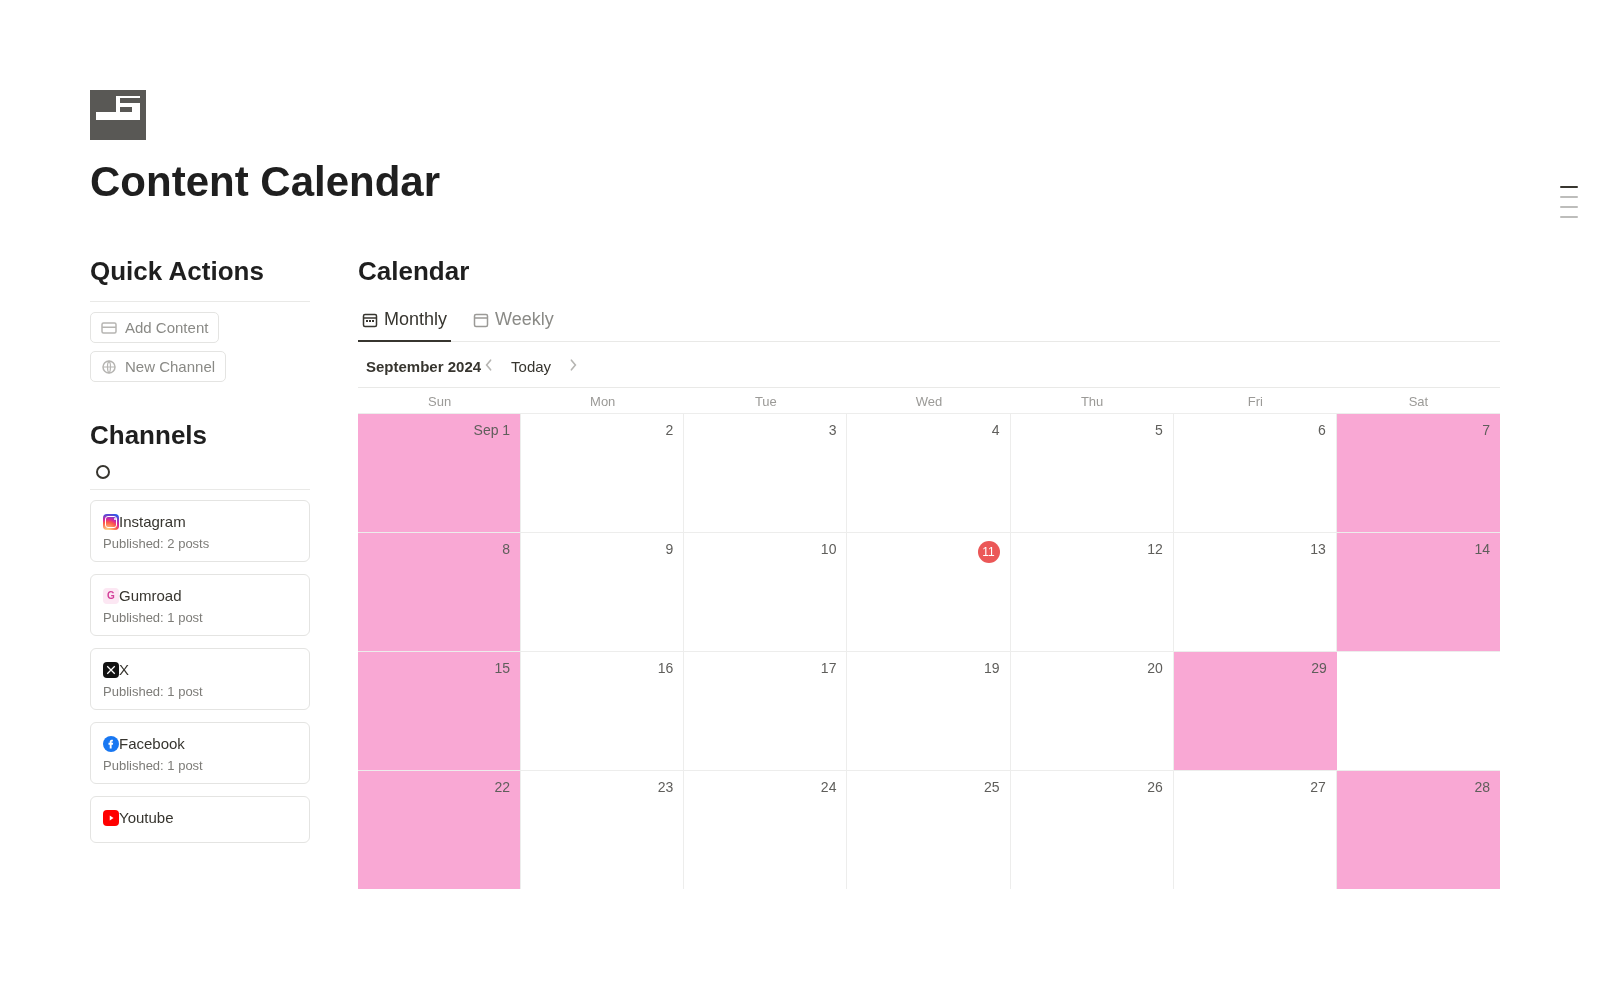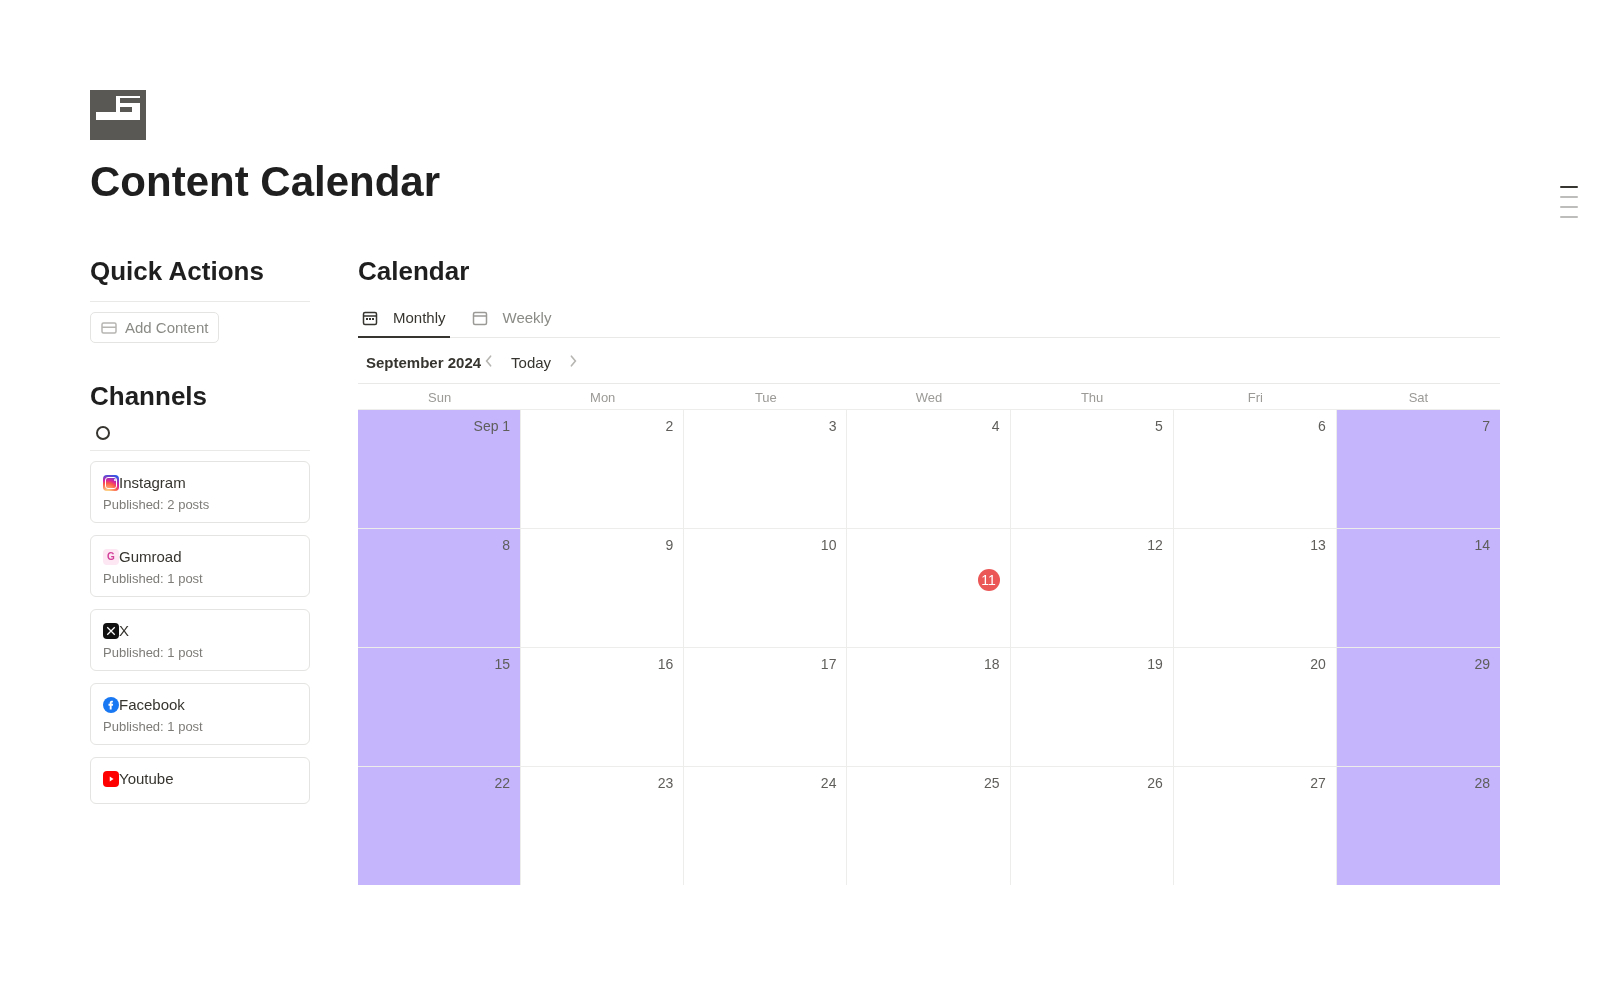--- a/index.html
+++ b/index.html
@@ -101,23 +101,23 @@
   .ig::before {
     content:""; position:absolute; top:4px; right:3px; width:2px; height:2px; background:#fff; border-radius:50%;
   }
   .gr { background:#fce7f3; color:#d3409a; }
   .xb { background:#111; }
   .fb { background:#1877f2; border-radius:50%; }
   .yt { background:#ff0000; }
   
   .tabs { display:flex; gap:18px; border-bottom:1px solid #e9e9e7; margin-top:8px;}
   .tab {
-    display:flex; align-items:center; gap:15px;
+    display:flex; align-items:center; gap:6px;
     padding: 8px 4px 10px 4px;
-    font-size:15px; color:#8a8a86; cursor:pointer;
+    font-size:18px; color:#8a8a86; cursor:pointer;
     border-bottom: 2px solid transparent; margin-bottom:-1px;
   }
   .tab.active { color:#37352f; border-bottom-color:#37352f; font-weight:500; }
   .tab-icon { width:16px; height:16px; }
   
   .cal-head {
     display:flex; align-items:center; 
     padding: 14px 6px 10px 8px;
   }
   .cal-month { font-size:15px; font-weight:600; color:#37352f; }
@@ -141,25 +141,25 @@
   .day-cell {
     height: 118px;
     border-right: 1px solid #ededec;
     padding: 8px 10px 0 0;
     text-align: right;
     font-size: 14px;
     color: #5f5e5b;
     position: relative;
   }
   .day-cell:last-child { border-right: none; }
-  .day-cell.shade { background: #c4b5fd; }
+  .day-cell.shade { background: #f9a8d4; }
   .day-num { display:inline-block; }
   .day-num.today-dot {
     background:#eb5757; color:#fff; width:22px; height:22px; line-height:22px;
-    border-radius:50%; text-align:center; font-size:14px;margin-top:32px;
+    border-radius:50%; text-align:center; font-size:12px;
   }
   
   .right-indicator {
     position: absolute; right: 22px; top: 186px;
     display:flex; flex-direction:column; gap:8px; align-items:flex-end;
   }
   .ri-line { width:18px; height:2px; background:#bdbdbb; border-radius:1px;}
   .ri-line.dark { background:#37352f; }
 </style>
 </head>
@@ -187,20 +187,31 @@
         <button class="quick-btn">
           <span class="qicon">
             <svg viewBox="0 0 16 16" width="16" height="16">
                 <rect x="1" y="3" width="14" height="10" rx="1.5" fill="none" stroke="#b6b5b2" stroke-width="1.5"></rect>
                 <rect x="1" y="6.5" width="14" height="1.5" fill="#b6b5b2"></rect>
               </svg>
           </span>
           <span>Add Content</span>
         </button>
       </div>
+      <div>
+        <button class="quick-btn">
+          <span class="qicon">
+            <svg viewBox="0 0 16 16" width="16" height="16">
+                <circle cx="8" cy="8" r="6" fill="none" stroke="#b6b5b2" stroke-width="1.5"></circle>
+                <path d="M2 8h12M8 2c2 2 2 10 0 12M8 2c-2 2-2 10 0 12" fill="none" stroke="#b6b5b2" stroke-width="1.2"></path>
+              </svg>
+          </span>
+          <span>New Channel</span>
+        </button>
+      </div>
 
       <div class="channels-spacer"></div>
       <h2 class="section-title">Channels</h2>
       <div class="circle-small"></div>
       <hr class="divider-thin">
 
       <div id="channels-container">
           <div class="channel-card">
             <div class="channel-head">
               <span class="ch-icon ig"></span>
@@ -320,21 +331,20 @@
               <div class="day-cell"><span class="day-num">10</span></div>
               <div class="day-cell"><span class="day-num today-dot">11</span></div>
               <div class="day-cell"><span class="day-num">12</span></div>
               <div class="day-cell"><span class="day-num">13</span></div>
               <div class="day-cell shade"><span class="day-num">14</span></div>
             </div>
             <div class="week-row">
               <div class="day-cell shade"><span class="day-num">15</span></div>
               <div class="day-cell"><span class="day-num">16</span></div>
               <div class="day-cell"><span class="day-num">17</span></div>
-              <div class="day-cell"><span class="day-num">18</span></div>
               <div class="day-cell"><span class="day-num">19</span></div>
               <div class="day-cell"><span class="day-num">20</span></div>
               <div class="day-cell shade"><span class="day-num">29</span></div>
             </div>
             <div class="week-row">
               <div class="day-cell shade"><span class="day-num">22</span></div>
               <div class="day-cell"><span class="day-num">23</span></div>
               <div class="day-cell"><span class="day-num">24</span></div>
               <div class="day-cell"><span class="day-num">25</span></div>
               <div class="day-cell"><span class="day-num">26</span></div>

